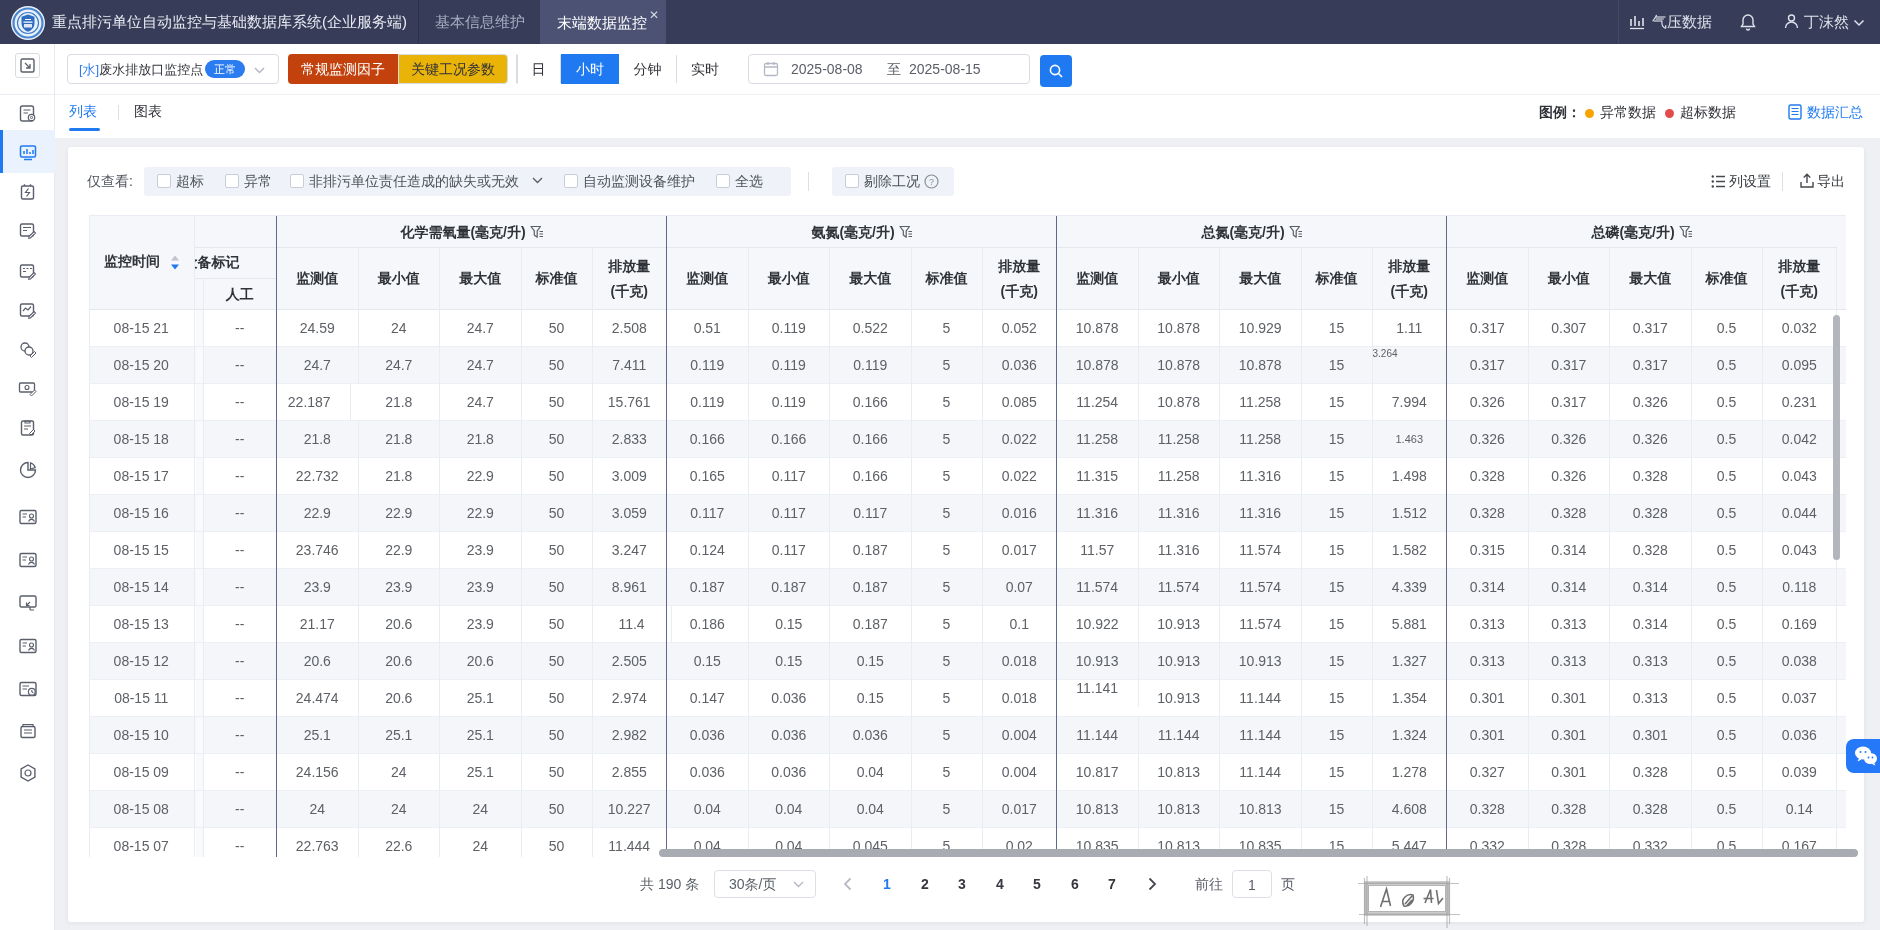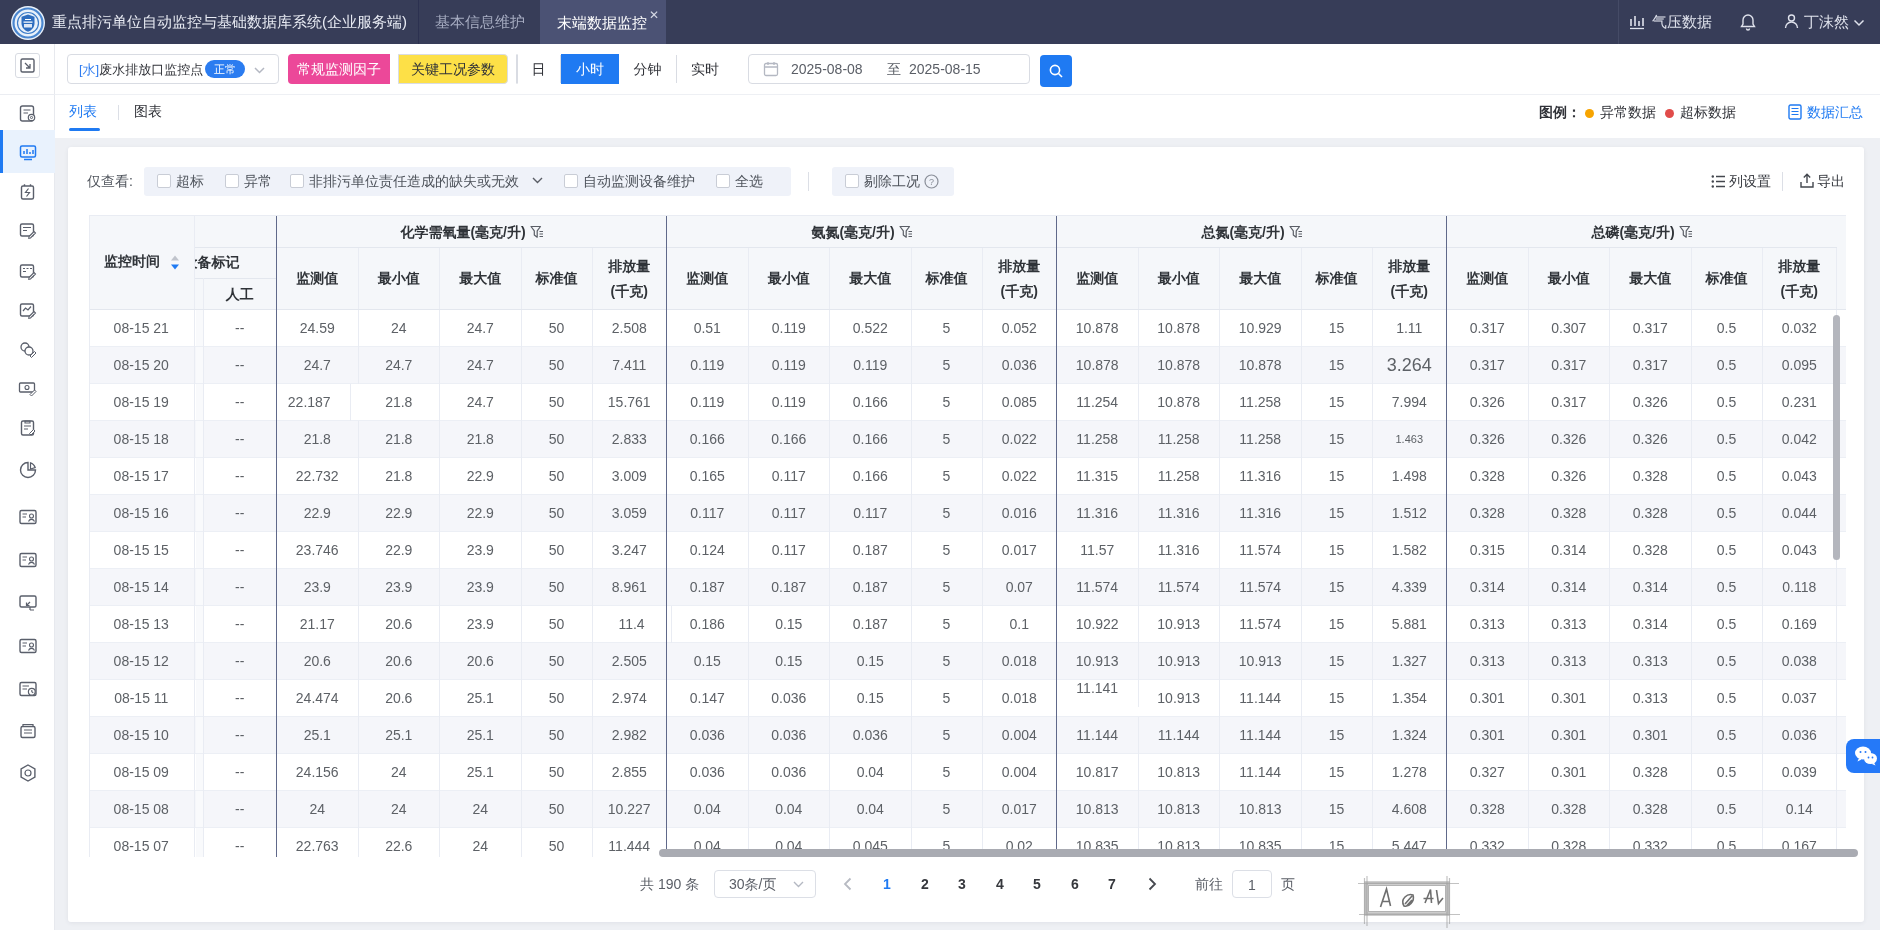--- a/index.html
+++ b/index.html
@@ -22,22 +22,22 @@
 #side .hline{position:absolute;left:0;top:50px;width:55px;height:1px;background:#ebedf2;}
 .sicon{position:absolute;left:18px;width:20px;height:20px;}
 #sideactive{position:absolute;left:0px;top:86px;width:55px;height:43px;background:#e9f2fd;border-left:3px solid #1f7af2;}
 
 #strip{position:absolute;left:55px;top:44px;width:1825px;height:94px;background:#fff;}
 #strip .sep{position:absolute;left:0;top:50px;width:1825px;height:1px;background:#eef0f4;}
 .box{position:absolute;top:54px;height:30px;border:1px solid #d9dce3;border-radius:4px;background:#fff;}
 #selbox{left:67px;width:212px;}
 #selbox .lab{position:absolute;left:11px;top:0;line-height:29px;font-size:13px;color:#303238;}#selbox .lab b{color:#2e7cf0;font-weight:normal;}
 #pill{position:absolute;left:137px;top:5px;width:40px;height:18px;border-radius:9px;background:#2b7cf0;color:#fff;font-size:11px;text-align:center;line-height:18px;}
-#btn1{position:absolute;left:288px;top:54px;width:102px;height:30px;background:#ec4899;border-radius:4px 0 0 4px;color:#fff;font-size:14px;text-align:center;line-height:30px;}
-#btn2{position:absolute;left:398px;top:54px;width:110px;height:30px;background:#fde047;border:1px solid #d9dce3;border-radius:0 4px 4px 0;color:#303238;font-size:14px;text-align:center;line-height:28px;}
+#btn1{position:absolute;left:288px;top:54px;width:110px;height:30px;background:#c2410c;border-radius:4px 0 0 4px;color:#fff;font-size:14px;text-align:center;line-height:30px;}
+#btn2{position:absolute;left:398px;top:54px;width:110px;height:30px;background:#eab308;border:1px solid #d9dce3;border-radius:0 4px 4px 0;color:#303238;font-size:14px;text-align:center;line-height:28px;}
 #seg{position:absolute;left:516px;top:54px;height:30px;border:1px solid #d9dce3;border-radius:4px;background:#fff;}
 .segi{position:absolute;top:0;height:28px;line-height:28px;text-align:center;font-size:14px;color:#303238;border-right:1px solid #d9dce3;}
 #seghl{position:absolute;left:44px;top:-1px;width:58px;height:30px;background:#1f7af2;color:#fff;line-height:30px;text-align:center;font-size:14px;}
 #datebox{left:748px;width:282px;}
 #datebox span{position:absolute;top:0;line-height:28px;font-size:14px;color:#5a5e66;}
 #searchbtn{position:absolute;left:1040px;top:55px;width:32px;height:32px;background:#1f7af2;border-radius:4px;}
 
 #tabs{position:absolute;left:55px;top:138px;}
 .ltab{position:absolute;top:-36px;font-size:14px;}
 #ul{position:absolute;left:14px;top:-10px;width:31px;height:3px;background:#1f7af2;border-radius:2px;}
@@ -379,21 +379,21 @@
     <div class="abs" style="left:503.5px;top:132px;width:74.5px;height:37px;line-height:37px;text-align:center;font-size:14px;color:#5d6166;border-right:1px solid #e9ecf3;">7.411</div>
     <div class="abs" style="left:578px;top:132px;width:81.5px;height:37px;line-height:37px;text-align:center;font-size:14px;color:#5d6166;border-right:1px solid #e9ecf3;">0.119</div>
     <div class="abs" style="left:659.5px;top:132px;width:81.5px;height:37px;line-height:37px;text-align:center;font-size:14px;color:#5d6166;border-right:1px solid #e9ecf3;">0.119</div>
     <div class="abs" style="left:741px;top:132px;width:81.5px;height:37px;line-height:37px;text-align:center;font-size:14px;color:#5d6166;border-right:1px solid #e9ecf3;">0.119</div>
     <div class="abs" style="left:822.5px;top:132px;width:71px;height:37px;line-height:37px;text-align:center;font-size:14px;color:#5d6166;border-right:1px solid #e9ecf3;">5</div>
     <div class="abs" style="left:893.5px;top:132px;width:74.5px;height:37px;line-height:37px;text-align:center;font-size:14px;color:#5d6166;border-right:1px solid #e9ecf3;">0.036</div>
     <div class="abs" style="left:968px;top:132px;width:81.5px;height:37px;line-height:37px;text-align:center;font-size:14px;color:#5d6166;border-right:1px solid #e9ecf3;">10.878</div>
     <div class="abs" style="left:1049.5px;top:132px;width:81.5px;height:37px;line-height:37px;text-align:center;font-size:14px;color:#5d6166;border-right:1px solid #e9ecf3;">10.878</div>
     <div class="abs" style="left:1131px;top:132px;width:81.5px;height:37px;line-height:37px;text-align:center;font-size:14px;color:#5d6166;border-right:1px solid #e9ecf3;">10.878</div>
     <div class="abs" style="left:1212.5px;top:132px;width:71px;height:37px;line-height:37px;text-align:center;font-size:14px;color:#5d6166;border-right:1px solid #e9ecf3;">15</div>
-    <div class="abs" style="left:1283.5px;top:132px;width:74.5px;height:37px;line-height:37px;text-align:center;font-size:18px;color:#5d6166;border-right:1px solid #e9ecf3;">3.264</div>
+    <div class="abs" style="left:1283.5px;top:120px;width:74.5px;height:37px;line-height:37px;text-align:left;font-size:10px;color:#5d6166;border-right:1px solid #e9ecf3;">3.264</div>
     <div class="abs" style="left:1358px;top:132px;width:81.5px;height:37px;line-height:37px;text-align:center;font-size:14px;color:#5d6166;border-right:1px solid #e9ecf3;">0.317</div>
     <div class="abs" style="left:1439.5px;top:132px;width:81.5px;height:37px;line-height:37px;text-align:center;font-size:14px;color:#5d6166;border-right:1px solid #e9ecf3;">0.317</div>
     <div class="abs" style="left:1521px;top:132px;width:81.5px;height:37px;line-height:37px;text-align:center;font-size:14px;color:#5d6166;border-right:1px solid #e9ecf3;">0.317</div>
     <div class="abs" style="left:1602.5px;top:132px;width:71px;height:37px;line-height:37px;text-align:center;font-size:14px;color:#5d6166;border-right:1px solid #e9ecf3;">0.5</div>
     <div class="abs" style="left:1673.5px;top:132px;width:74.5px;height:37px;line-height:37px;text-align:center;font-size:14px;color:#5d6166;border-right:1px solid #e9ecf3;">0.095</div>
     <div class="abs" style="left:0;top:169px;width:1757px;height:37px;background:#ffffff;border-bottom:1px solid #eceff5;"></div>
     <div class="abs" style="left:0;top:169px;width:105.5px;height:37px;line-height:37px;text-align:center;font-size:14px;color:#5d6166;border-right:1px solid #e9ecf3;">08-15 19</div>
     <div class="abs" style="left:106.5px;top:169px;width:7px;height:36px;background:#f9fafc;"></div>
     <div class="abs" style="left:113.5px;top:169px;width:1px;height:37px;background:#e9ecf3;"></div>
     <div class="abs" style="left:113.5px;top:169px;width:74.5px;height:37px;line-height:37px;text-align:center;font-size:14px;color:#5d6166;">--</div>

